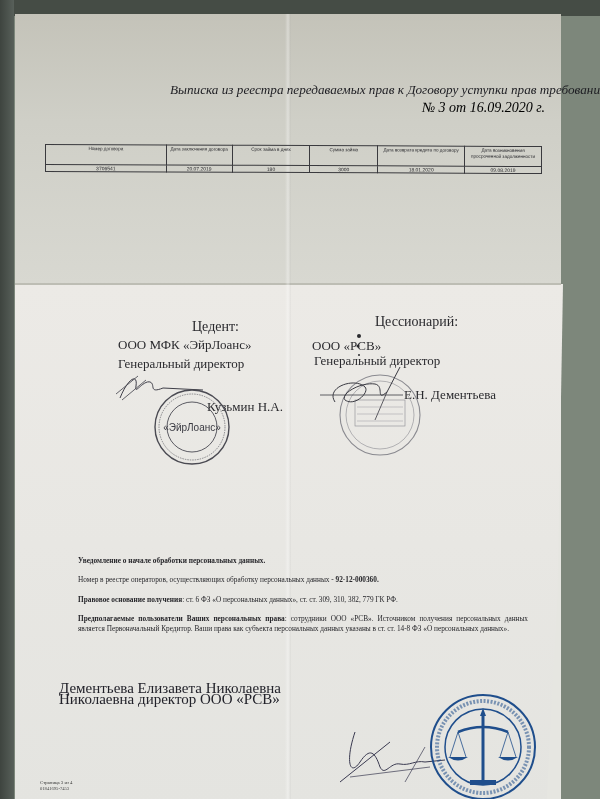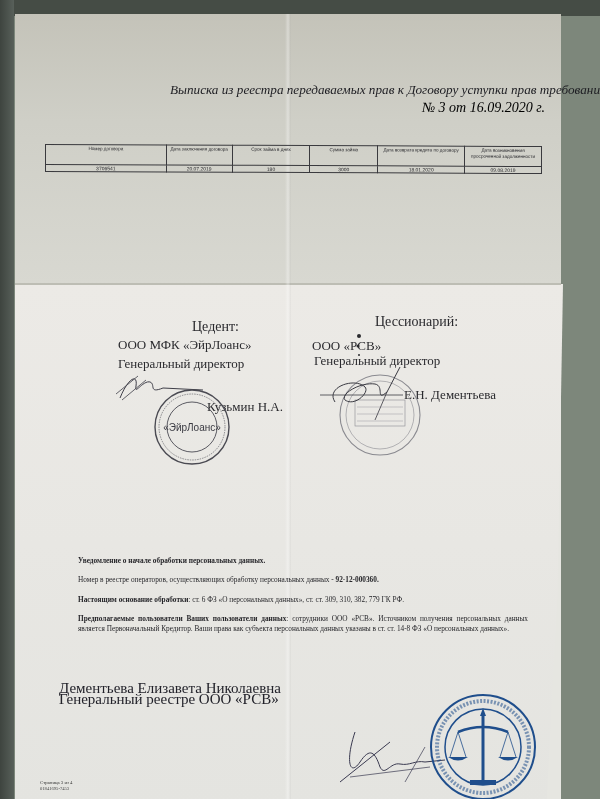--- a/index.html
+++ b/index.html
@@ -132,27 +132,27 @@
 </svg>
 <svg class="stamp-svg" style="left:355px; top:332px;" width="10" height="26" viewBox="0 0 10 26">
   <circle cx="4" cy="4" r="2" fill="#2a2a2e"></circle>
     <circle cx="3" cy="14" r="1.5" fill="#2a2a2e"></circle>
     <circle cx="4" cy="23" r="1" fill="#2a2a2e"></circle>
 </svg>
 
 <div class="notice">
   <p><b>Уведомление о начале обработки персональных данных.</b></p>
   <p><span>Номер в реестре операторов, осуществляющих обработку персональных данных - </span><b>92-12-000360.</b></p>
-  <p><b>Настоящим основание обработки</b><span>: ст. 6 ФЗ «О персональных данных», ст. ст. 309, 310, 382, 779 ГК РФ.</span></p>
-  <p><b>Предполагаемые пользователи Ваших пользователи данных</b><span>: сотрудники ООО «РСВ». Источником получения персональных данных является Первоначальный Кредитор. Ваши права как субъекта персональных данных указаны в ст. ст. 14-8 ФЗ «О персональных данных».</span></p>
+  <p><b>Правовое основание получения</b><span>: ст. 6 ФЗ «О персональных данных», ст. ст. 309, 310, 382, 779 ГК РФ.</span></p>
+  <p><b>Предполагаемые пользователи Ваших персональных права</b><span>: сотрудники ООО «РСВ». Источником получения персональных данных является Первоначальный Кредитор. Ваши права как субъекта персональных данных указаны в ст. ст. 14-8 ФЗ «О персональных данных».</span></p>
 </div>
 
 <div class="signer">
   <div>Дементьева Елизавета Николаевна</div>
-  <div>Генеральный реестре ООО «РСВ»</div>
+  <div>Николаевна директор ООО «РСВ»</div>
 </div>
 
 <svg class="stamp-svg" style="left:330px; top:722px;" width="120" height="70" viewBox="0 0 120 70">
   <path d="M10 60 L60 20 M25 10 C15 40,20 55,30 40 C40 25,45 30,50 45 C55 55,60 40,70 42 C80 44,85 38,95 40 L115 38" stroke="#3a3a50" stroke-width="1" fill="none"></path>
   <path d="M20 55 L100 45 M75 60 L95 25" stroke="#3a3a50" stroke-width="0.7" fill="none"></path>
 </svg>
 <svg class="stamp-svg" style="left:428px; top:692px;" width="110" height="110" viewBox="0 0 110 110">
   <circle cx="55" cy="55" r="52" stroke="#1f4e8c" stroke-width="2" fill="none"></circle>
   <circle cx="55" cy="55" r="38" stroke="#1f4e8c" stroke-width="1.5" fill="none"></circle>
   <circle cx="55" cy="55" r="46" stroke="#1f4e8c" stroke-width="4" fill="none" stroke-dasharray="2 1.5" opacity="0.55"></circle>

